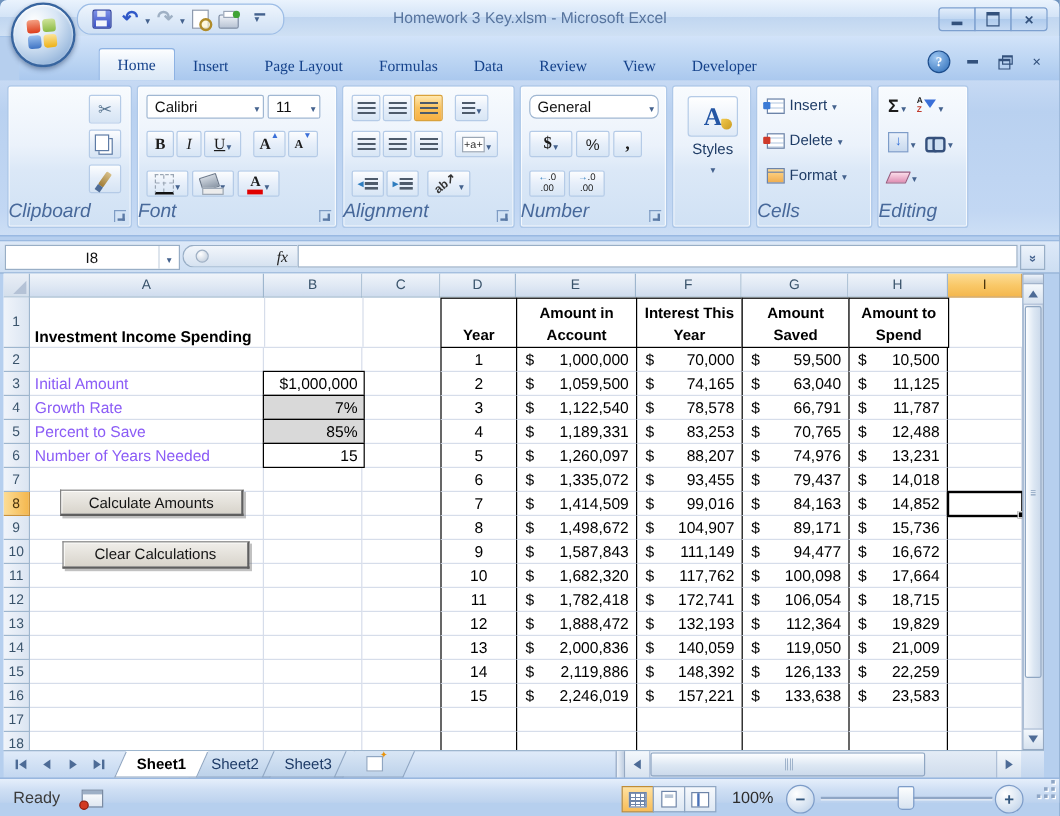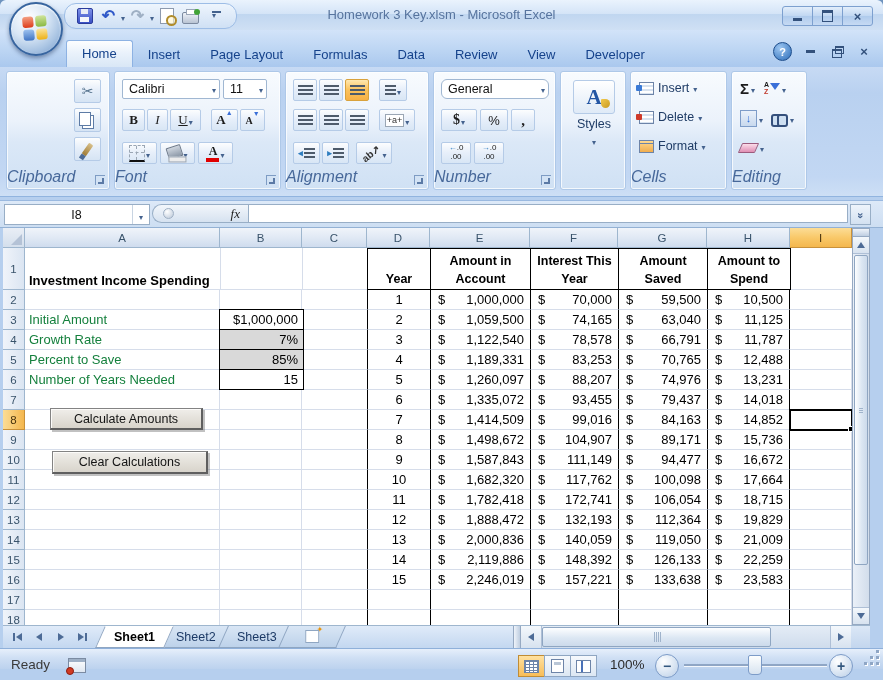--- a/index.html
+++ b/index.html
@@ -36,22 +36,22 @@
   .wbtns{position:absolute;right:10px;top:6px;display:flex;z-index:40;}
   .wb{width:29px;height:18px;display:flex;align-items:center;justify-content:center;border:1px solid #7da0cf;margin-left:-1px;
       background:linear-gradient(#e3eefb,#c2d8f2 48%,#aecaec 49%,#c6daf3);color:#33517c;font-size:12px;font-weight:bold;}
   .wb:first-child{border-radius:3px 0 0 3px;} .wb:last-child{border-radius:0 3px 3px 0;}
   .i-min{width:9px;height:3px;background:#33517c;margin-top:7px;}
   .i-max{width:9px;height:8px;border:1px solid #33517c;border-top:3px solid #33517c;}
   .i-rest{width:8px;height:6px;border:1px solid #33517c;border-top:2px solid #33517c;position:relative;top:2px;}
   .i-rest::before{content:"";position:absolute;left:2px;top:-5px;width:7px;height:5px;border:1px solid #33517c;border-top:2px solid #33517c;}
   .i-x{color:#33517c;font-size:13px;font-weight:bold;line-height:1;}
   
-  .trow{position:absolute;left:0;top:30px;right:0;height:37px;
-        background:linear-gradient(#d2e3f9,#bcd5f3 55%,#aac8ee);}
+  .trow{position:absolute;left:16px;top:30px;right:0;height:37px;
+        background:linear-gradient(#d2e3f9,#bcd5f3 55%,#aac8ee);font-family:Liberation Serif, serif;}
   .strip{position:absolute;left:66px;bottom:0;display:flex;align-items:flex-end;}
   .rtab{height:25px;line-height:25px;padding:0 15px;font-size:13px;color:#15428b;white-space:nowrap;}
   .rtab.active{background:linear-gradient(#fdfeff,#eaf2fb 45%,#d9e7f6);border:1px solid #8db2e3;border-bottom:none;
         border-radius:3px 3px 0 0;height:26px;line-height:26px;}
   .rctl{position:absolute;right:10px;bottom:6px;display:flex;align-items:center;gap:9px;}
   .helpb{width:17px;height:17px;border-radius:50%;background:radial-gradient(circle at 35% 30%,#9ec7f2,#2b6cb8);
          border:1px solid #1d4d8c;color:#fff;font-size:11px;font-weight:bold;display:flex;align-items:center;justify-content:center;}
   .mini{color:#3d5a85;font-weight:bold;font-size:12px;display:flex;align-items:center;justify-content:center;width:18px;height:14px;}
   
   .ribbon{position:absolute;left:0;top:67px;right:0;height:129px;background:linear-gradient(#c7daf4,#b9d1f0 20%,#c2d7f3 85%,#cddff5);
@@ -154,21 +154,21 @@
         justify-content:flex-end;align-items:center;text-align:center;font-weight:bold;font-size:12.5px;line-height:1.45;padding-bottom:1px;background:#fff;}
   .hbox span{white-space:pre-line;}
   .sr{display:flex;height:20px;}
   .sr>div{box-sizing:border-box;height:20px;border-bottom:1px solid #d6ddea;font-size:13px;color:#000;}
   .ca{width:195px;border-right:1px solid #d6ddea;} .cb{width:82px;border-right:1px solid #d6ddea;} .cc{width:65px;}
   .cd{width:63px;border-left:1px solid #000;display:flex;align-items:center;justify-content:center;}
   .ce{width:100px;} .cf{width:88px;} .cg{width:89px;} .ch{width:83px;border-right:1px solid #000 !important;}
   .ce,.cf,.cg,.ch{border-left:1px solid #000;}
   .ci{width:62px;border-right:1px solid #d6ddea;}
   .acc{display:flex;align-items:center;justify-content:space-between;padding:0 6px 0 7px;}
-  .lab{position:absolute;left:26px;height:20px;line-height:20px;font-size:13px;color:#15803d;white-space:nowrap;}
+  .lab{position:absolute;left:26px;height:20px;line-height:20px;font-size:13px;color:#8b5cf6;white-space:nowrap;}
   .val{position:absolute;left:216px;width:85px;height:21px;box-sizing:border-box;border:1px solid #000;background:#fff;
        font-size:13px;line-height:19px;text-align:right;padding-right:5px;}
   .val.sh{background:#d9d9d9;}
   .mbtn{position:absolute;box-sizing:border-box;background:linear-gradient(#f0eeea,#d8d4cb);border:1px solid #838383;
         border-right-width:2px;border-bottom-width:2px;border-right-color:#5f5f5f;border-bottom-color:#5f5f5f;
         box-shadow:2px 2px 0 rgba(100,100,100,.4),inset 1px 1px 0 #fcfbf9;
         display:flex;align-items:center;justify-content:center;font-size:12.5px;color:#141414;}
   .acell{position:absolute;left:786px;top:181px;width:64px;height:22px;box-sizing:border-box;border:2px solid #000;background:#fff;}
   .acell::after{content:"";position:absolute;right:-3px;bottom:-3px;width:4px;height:4px;background:#000;border:1px solid #fff;}
   

